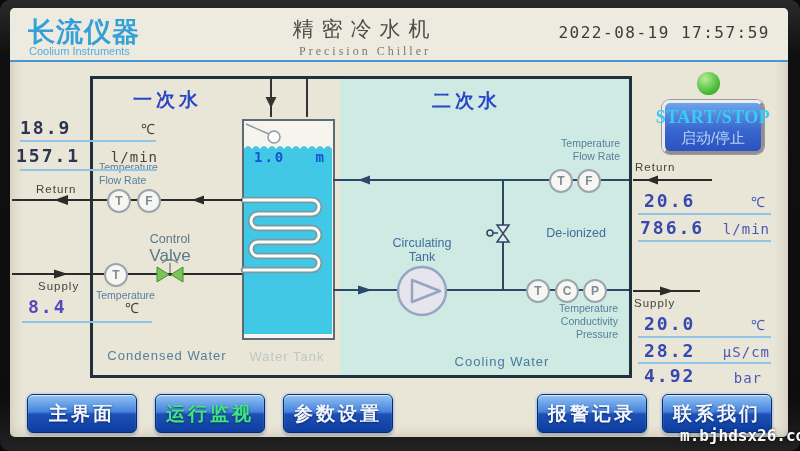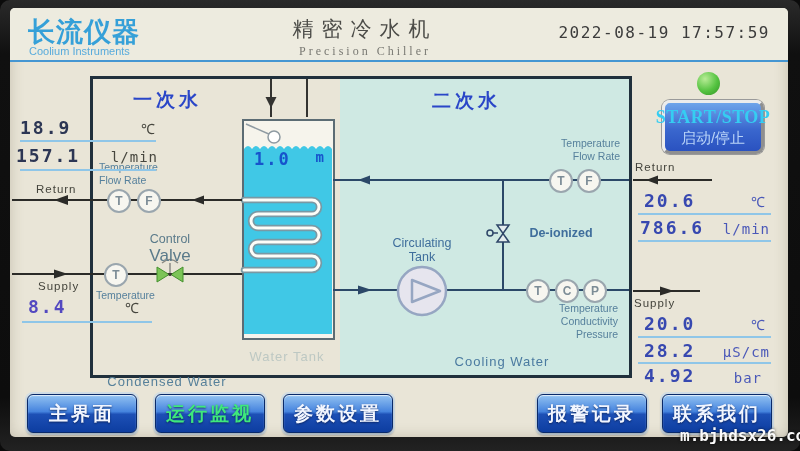--- a/index.html
+++ b/index.html
@@ -16,21 +16,21 @@
   .tank{position:absolute;left:242px;top:119px;width:89px;height:217px;border:2px solid #5c6c74;background:#f6f4ec;z-index:6;}
   svg.overlay{position:absolute;left:0;top:0;z-index:10;pointer-events:none;}
   .zone-label{position:absolute;font-size:19px;font-weight:bold;color:#2a46c8;letter-spacing:4px;z-index:20;}
   .slabel{position:absolute;font-size:10.5px;color:#56809c;z-index:20;}
   .slabel.r{text-align:right;}
   .mlabel{position:absolute;font-size:12.5px;color:#3f6e9c;z-index:20;text-align:center;}
   .flow-label{position:absolute;font-size:11.5px;color:#44443c;letter-spacing:1px;z-index:20;}
   .region-label{position:absolute;font-size:13px;color:#56809a;letter-spacing:1px;z-index:20;text-align:center;}
   .tank-caption{position:absolute;left:238px;top:349px;width:98px;text-align:center;font-size:13px;color:#bdc8c3;letter-spacing:1px;z-index:20;}
   .tank-level{position:absolute;left:254px;top:149px;width:70px;display:flex;justify-content:space-between;z-index:20;font-family:"DejaVu Sans Mono",monospace;font-weight:bold;color:#1653cc;}
-  .tank-level .lv{font-size:17px;letter-spacing:2px;}
+  .tank-level .lv{font-size:14px;letter-spacing:2px;}
   .tank-level .lu{font-size:14px;}
   .sensor{position:absolute;width:20px;height:20px;border:2px solid #9aa6ae;border-radius:50%;background:#f7f6f0;color:#7c8c96;font-size:12px;font-weight:bold;display:flex;align-items:center;justify-content:center;z-index:20;}
   .reading{position:absolute;display:flex;justify-content:space-between;align-items:baseline;font-family:"DejaVu Sans Mono",monospace;z-index:20;}
   .reading .val{font-size:18px;font-weight:bold;letter-spacing:2px;}
   .reading .unit{font-size:14px;letter-spacing:1px;}
   .rd-dark .val{color:#2c3654;} .rd-dark .unit{color:#46463e;}
   .rd-blue .val{color:#3748b0;} .rd-blue .unit{color:#4a58b8;}
   .rd-violet .val{color:#5348c0;} .rd-violet .unit{color:#46463e;}
   .ul{position:absolute;height:2px;background:#8fc6e8;z-index:20;}
   .green-dot{position:absolute;left:697px;top:72px;width:23px;height:23px;border-radius:50%;background:radial-gradient(circle at 35% 30%,#b8ec96,#55c341 55%,#2f9224);z-index:20;}
@@ -146,28 +146,28 @@
   <div class="mlabel" style="left:130px;top:232px;width:80px;color:#5a7a8a;">Control</div>
   <div class="mlabel" style="left:130px;top:246px;width:80px;font-size:17px;color:#5a7a8a;">Valve</div>
 
   <div class="slabel r" style="left:520px;top:137px;width:100px;">Temperature</div>
   <div class="slabel r" style="left:520px;top:150px;width:100px;">Flow Rate</div>
   <div class="slabel r" style="left:518px;top:302px;width:100px;">Temperature</div>
   <div class="slabel r" style="left:518px;top:315px;width:100px;">Conductivity</div>
   <div class="slabel r" style="left:518px;top:328px;width:100px;">Pressure</div>
   <div class="mlabel" style="left:372px;top:236px;width:100px;">Circulating</div>
   <div class="mlabel" style="left:372px;top:250px;width:100px;">Tank</div>
-  <div class="mlabel" style="left:516px;top:226px;width:90px;text-align:center;font-weight:bold;">De-ionized</div>
+  <div class="mlabel" style="left:516px;top:226px;width:90px;text-align:right;">De-ionized</div>
 
   <div class="flow-label" style="left:36px;top:183px;">Return</div>
   <div class="flow-label" style="left:38px;top:280px;">Supply</div>
   <div class="flow-label" style="left:635px;top:161px;">Return</div>
   <div class="flow-label" style="left:634px;top:297px;">Supply</div>
 
-  <div class="region-label" style="left:97px;top:374px;width:140px;">Condensed Water</div>
+  <div class="region-label" style="left:97px;top:348px;width:140px;">Condensed Water</div>
   <div class="tank-caption">Water Tank</div>
   <div class="region-label" style="left:432px;top:354px;width:140px;color:#4a7aa0;">Cooling Water</div>
 
   <div class="sensor" style="left:107px;top:189px;">T</div>
   <div class="sensor" style="left:137px;top:189px;">F</div>
   <div class="sensor" style="left:104px;top:263px;">T</div>
   <div class="sensor" style="left:549px;top:169px;">T</div>
   <div class="sensor" style="left:577px;top:169px;">F</div>
   <div class="sensor" style="left:526px;top:279px;">T</div>
   <div class="sensor" style="left:555px;top:279px;">C</div>

